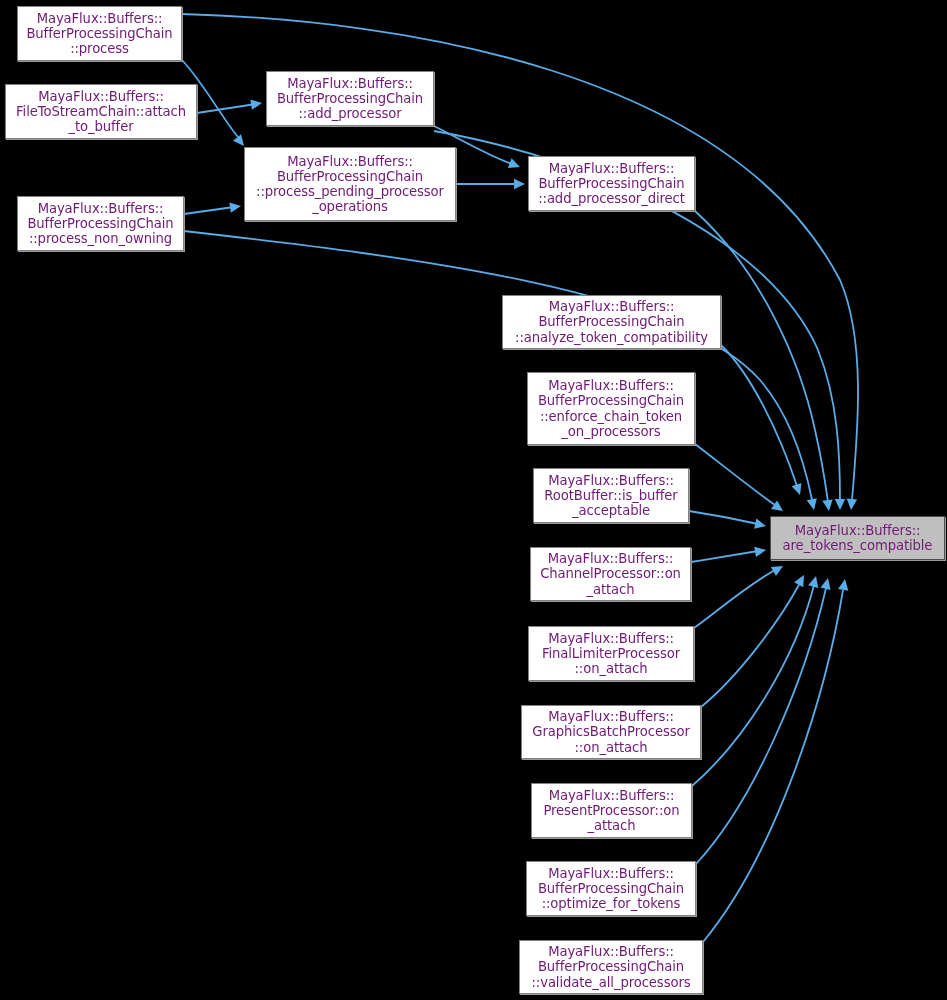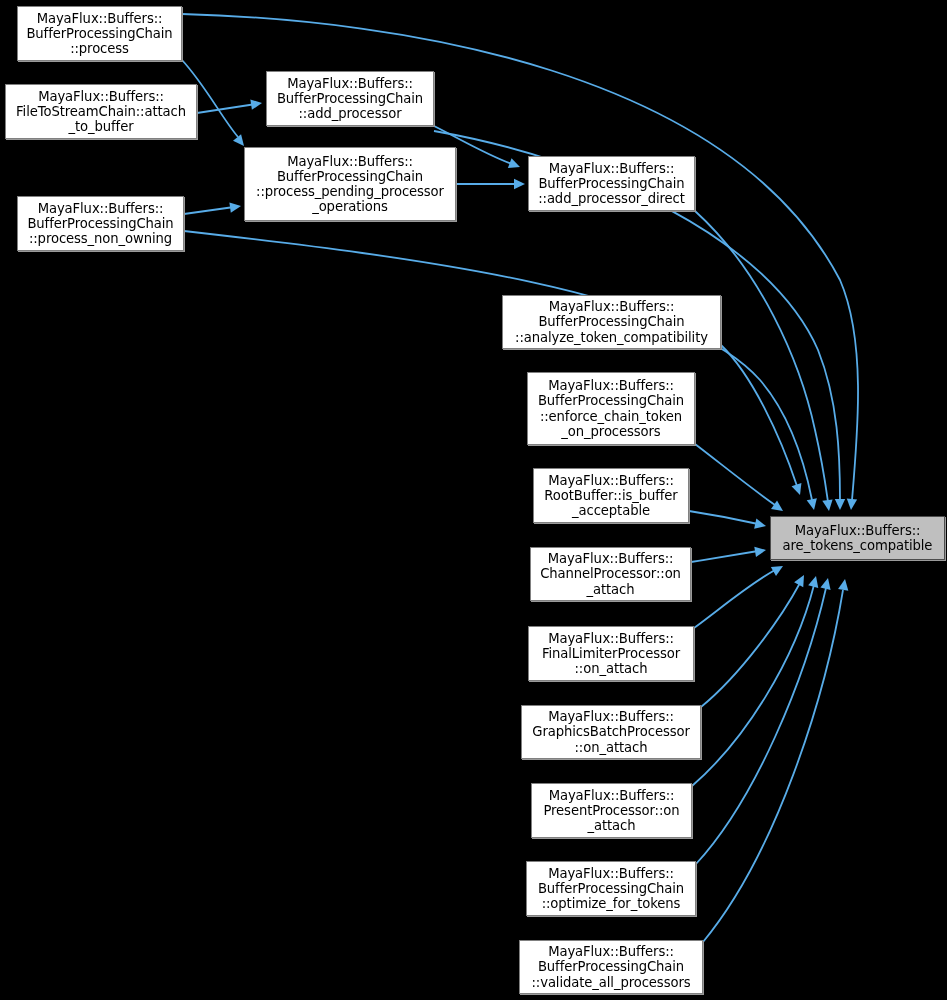--- a/index.html
+++ b/index.html
@@ -26,21 +26,21 @@
   .node {
     position: absolute;
     box-sizing: border-box;
     background: #ffffff;
     border: 1px solid #808080;
     box-shadow: 1px 1px 0 0 #9a9a9a;
     display: flex;
     align-items: center;
     justify-content: center;
     text-align: center;
-    color: #000000;
+    color: #701a75;
     font-size: 13.2px;
     line-height: 15.2px;
     letter-spacing: -0.1px;
     padding: 1px 4px;
     z-index: 5;
   }
   .node.current {
     background: #bfbfbf;
     border: 1px solid #4d4d4d;
   }

